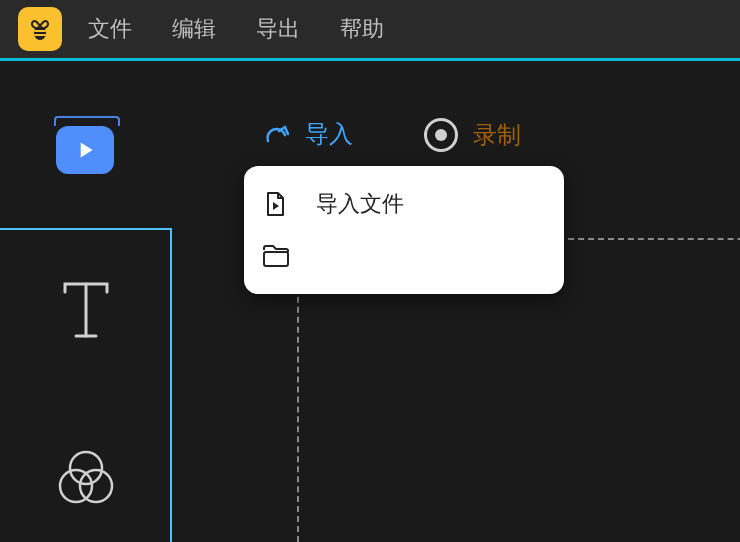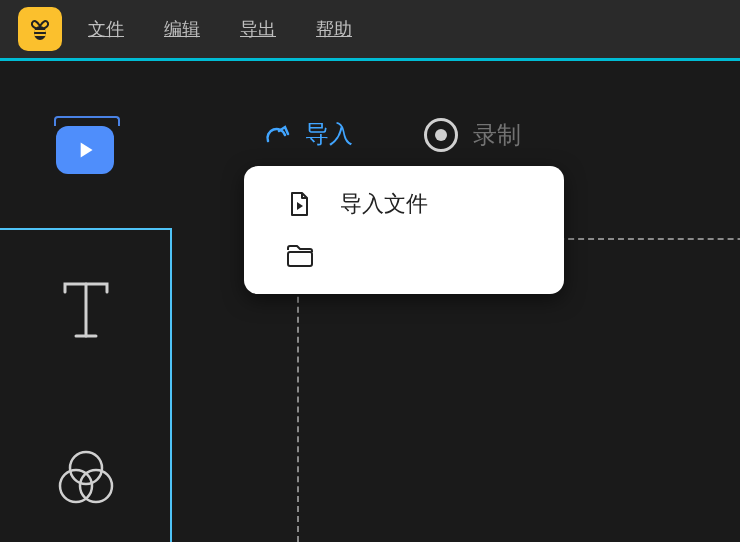--- a/index.html
+++ b/index.html
@@ -29,25 +29,24 @@
     margin-left: 18px;
     margin-right: 26px;
     background: #fbc02d;
     border-radius: 10px;
     display: flex;
     align-items: center;
     justify-content: center;
   }
   .logo svg { display:block; }
   .menuitem {
-    font-size: 18px;
+    font-size: 22px;
     color: #bfbfbf;
     margin-right: 40px;
     cursor: pointer;
-    text-decoration: underline;
   }
 
   
   .sep {
     position: absolute;
     left: 0; top: 58px;
     width: 740px;
     height: 3px;
     background: #00bcd4;
   }
@@ -112,21 +111,21 @@
   
   .action {
     position:absolute;
     display:flex;
     align-items:center;
     gap:15px;
     cursor:pointer;
     font-size:24px;
   }
   .act-import { left:260px; top:118px; color:#41a5ff; }
-  .act-record { left:424px; top:118px; color:#737373; }
+  .act-record { left:424px; top:118px; color:#a16207; }
   .act-record .rec-icon{
     width:28px;height:28px;
     border:3px solid #d0d0d0;
     border-radius:50%;
     display:flex;align-items:center;justify-content:center;
   }
   .act-record .rec-icon::after{
     content:"";
     width:12px;height:12px;border-radius:50%;
     background:#d0d0d0;
@@ -154,21 +153,21 @@
     width:320px;
     background:#ffffff;
     border-radius:14px;
     box-shadow:0 6px 20px rgba(0,0,0,.5);
     padding:12px 0;
   }
   .popup-item{
     display:flex;
     align-items:center;
     height:52px;
-    padding:0 42px;
+    padding:0 18px;
     gap:28px;
     font-size:22px;
     color:#222;
     cursor:pointer;
   }
   .popup-item svg{flex:0 0 auto;}
 </style>
 </head>
 <body>
 

